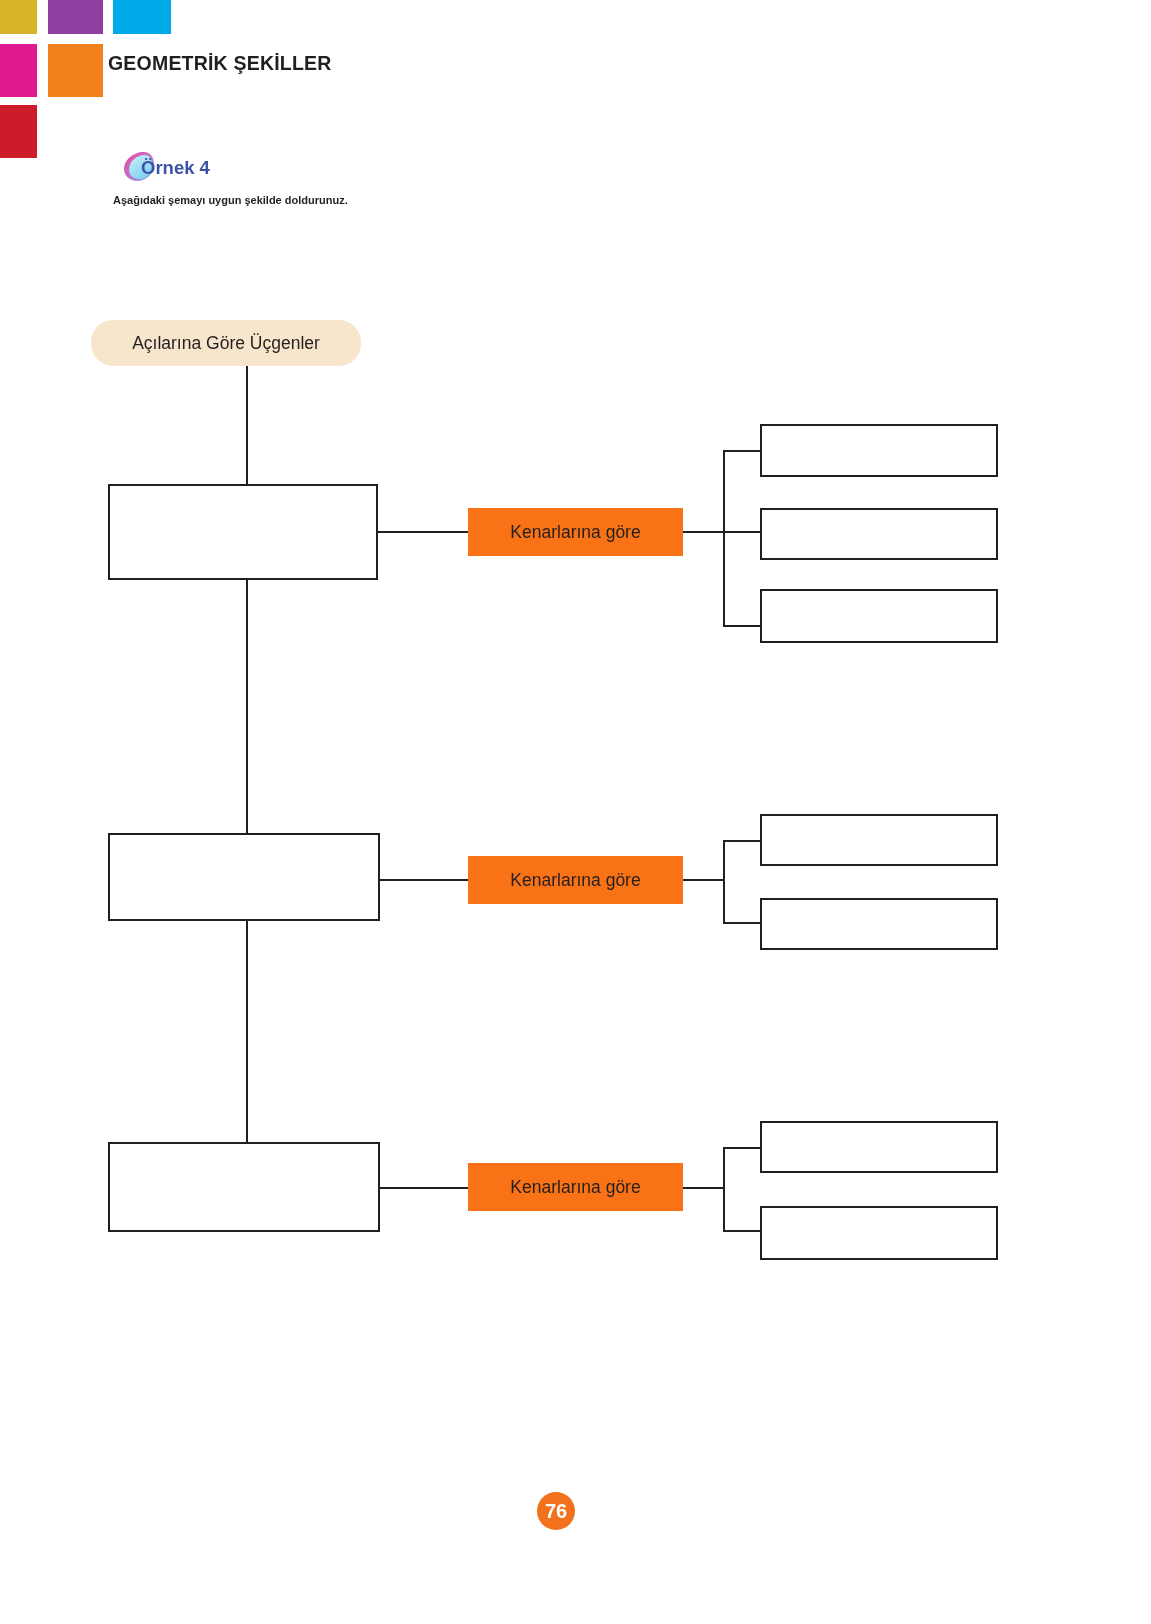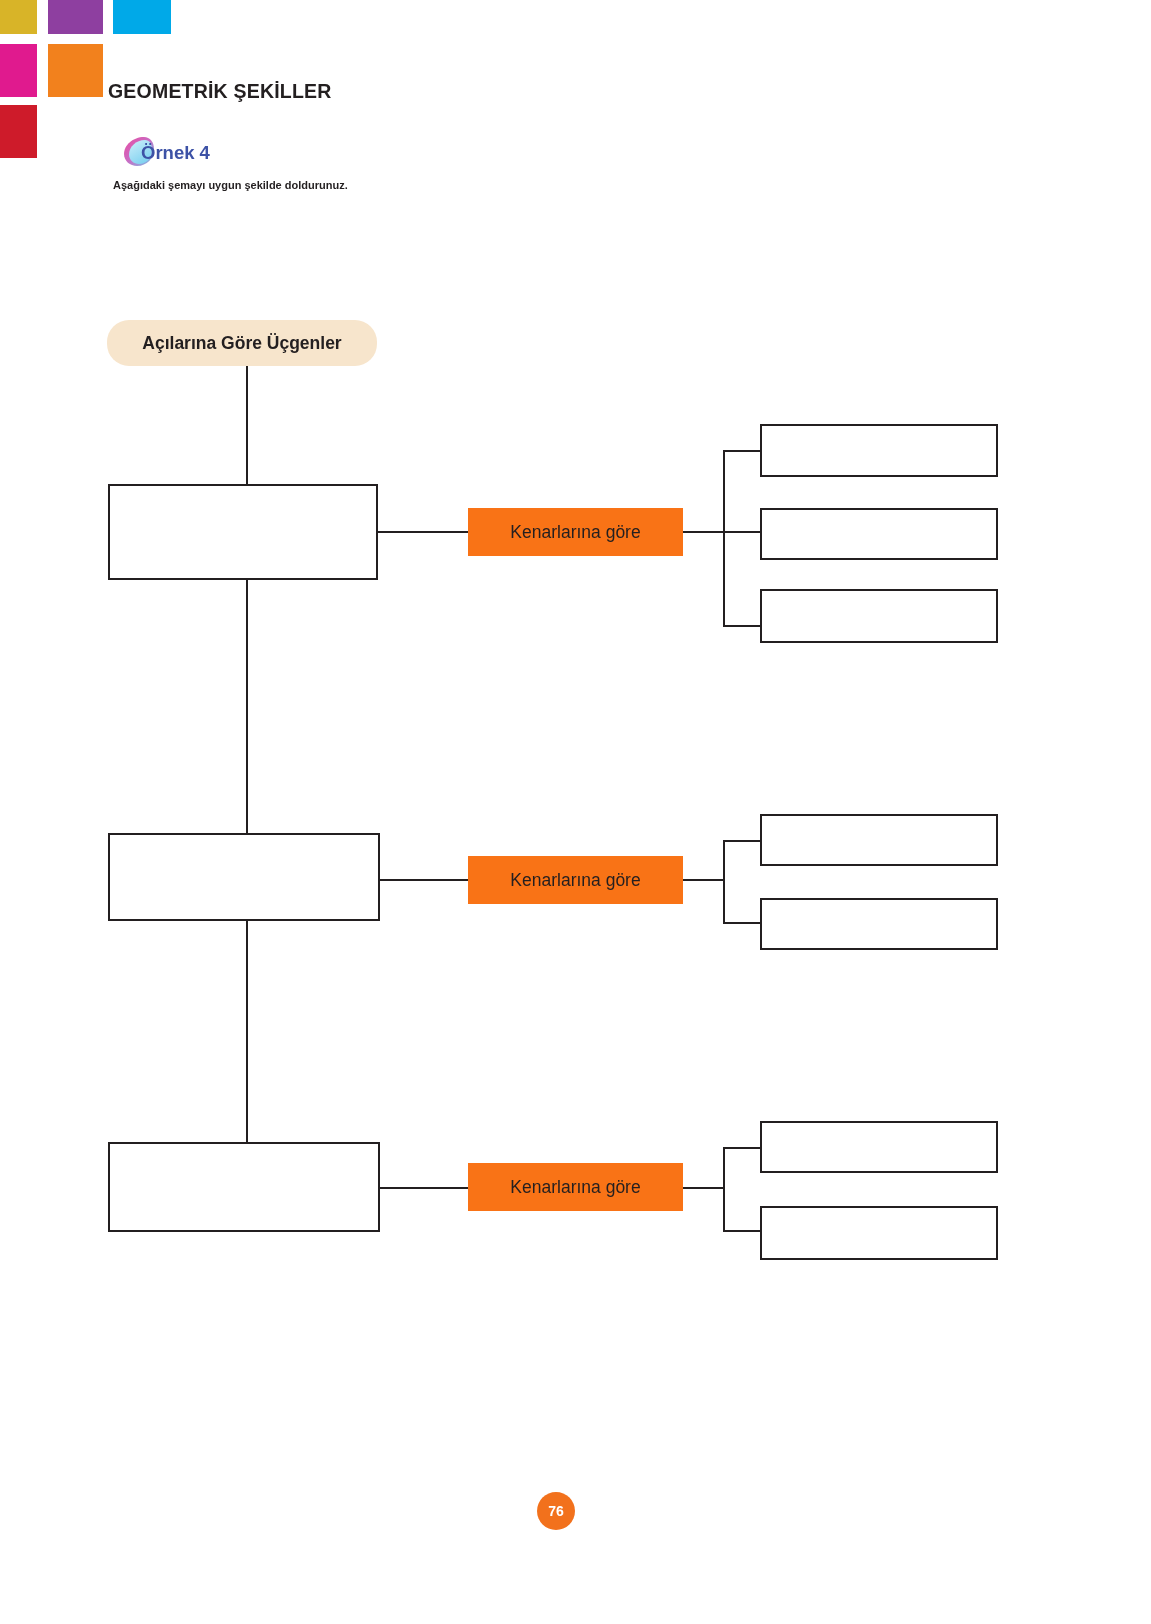--- a/index.html
+++ b/index.html
@@ -31,28 +31,27 @@
   
   .chapter-title {
     position: absolute;
     left: 108px;
     top: 52px;
     font-size: 19.5px;
     font-weight: bold;
     letter-spacing: 0.2px;
     color: #231f20;
     white-space: nowrap;
-    margin-top: 28px;
   }
 
   
   .example-block {
     position: absolute;
     left: 108px;
-    top: 135px;
+    top: 150px;
     width: 700px;
     height: 80px;
   }
   .example-icon {
     position: absolute;
     left: 14px;
     top: 0px;
     width: 34px;
     height: 32px;
   }
@@ -84,25 +83,24 @@
     display: flex;
     align-items: center;
     justify-content: center;
     font-size: 17.5px;
     color: #231f20;
     line-height: 1.2;
   }
   .node-root {
     background: #F7E5CC;
     border-radius: 22px;
-    left: 107px;
+    left: 91px;
     top: 320px;
     width: 270px;
     height: 46px;
-    font-weight: bold;
   }
   .node-side {
     background: #f97316;
     left: 468px;
     width: 215px;
     height: 48px;
   }
   .node-side-1 { top: 508px; }
   .node-side-2 { top: 856px; }
   .node-side-3 { top: 1163px; }
@@ -163,21 +161,21 @@
   
   .page-number {
     position: absolute;
     left: 537px;
     top: 1492px;
     width: 38px;
     height: 38px;
     border-radius: 50%;
     background: #F2711C;
     color: #ffffff;
-    font-size: 14px;
+    font-size: 20px;
     font-weight: bold;
     display: flex;
     align-items: center;
     justify-content: center;
   }
 </style>
 </head>
 <body>
 
 <div id="page">

